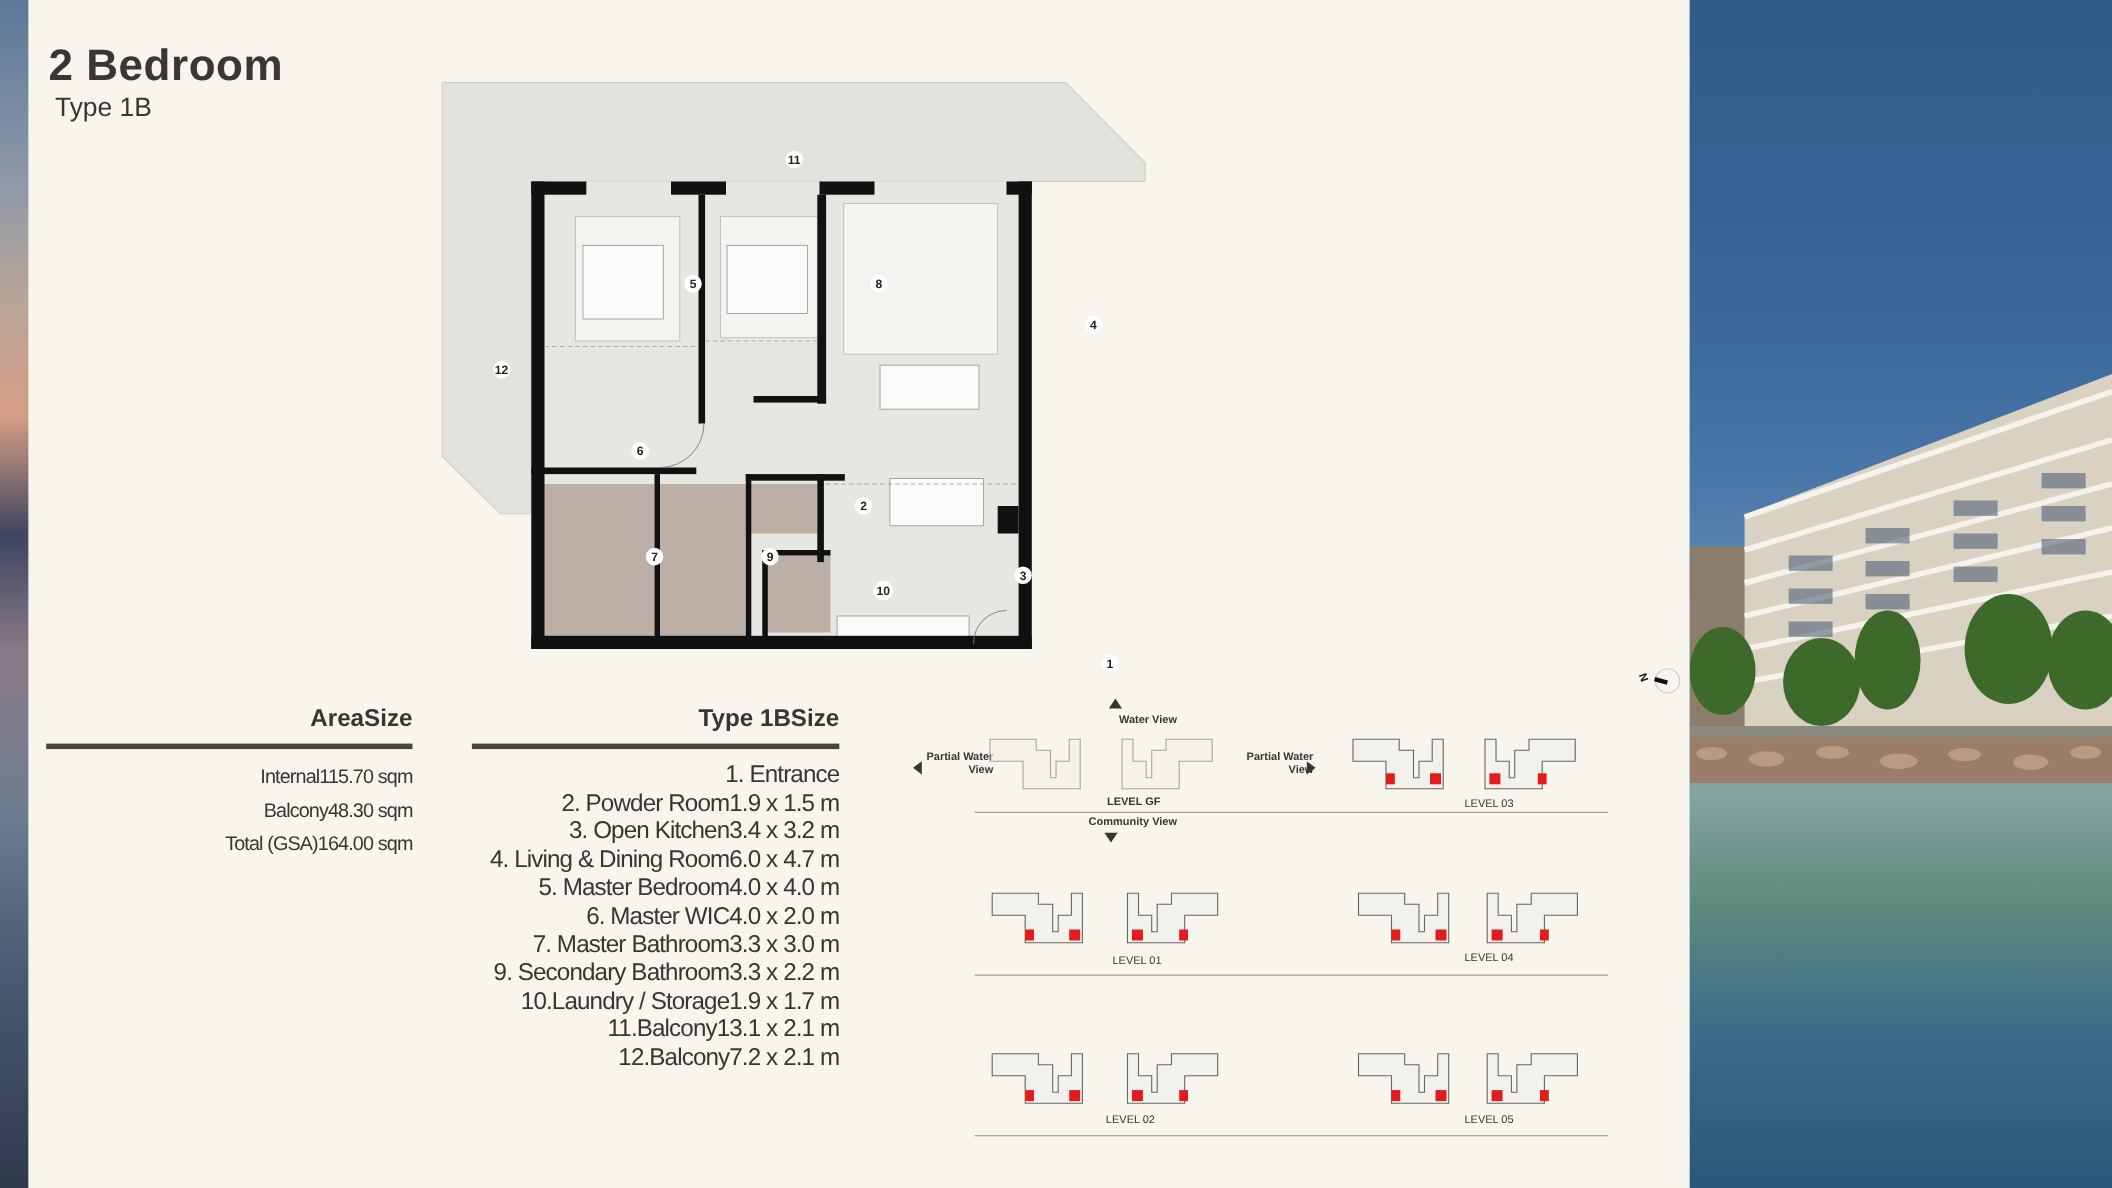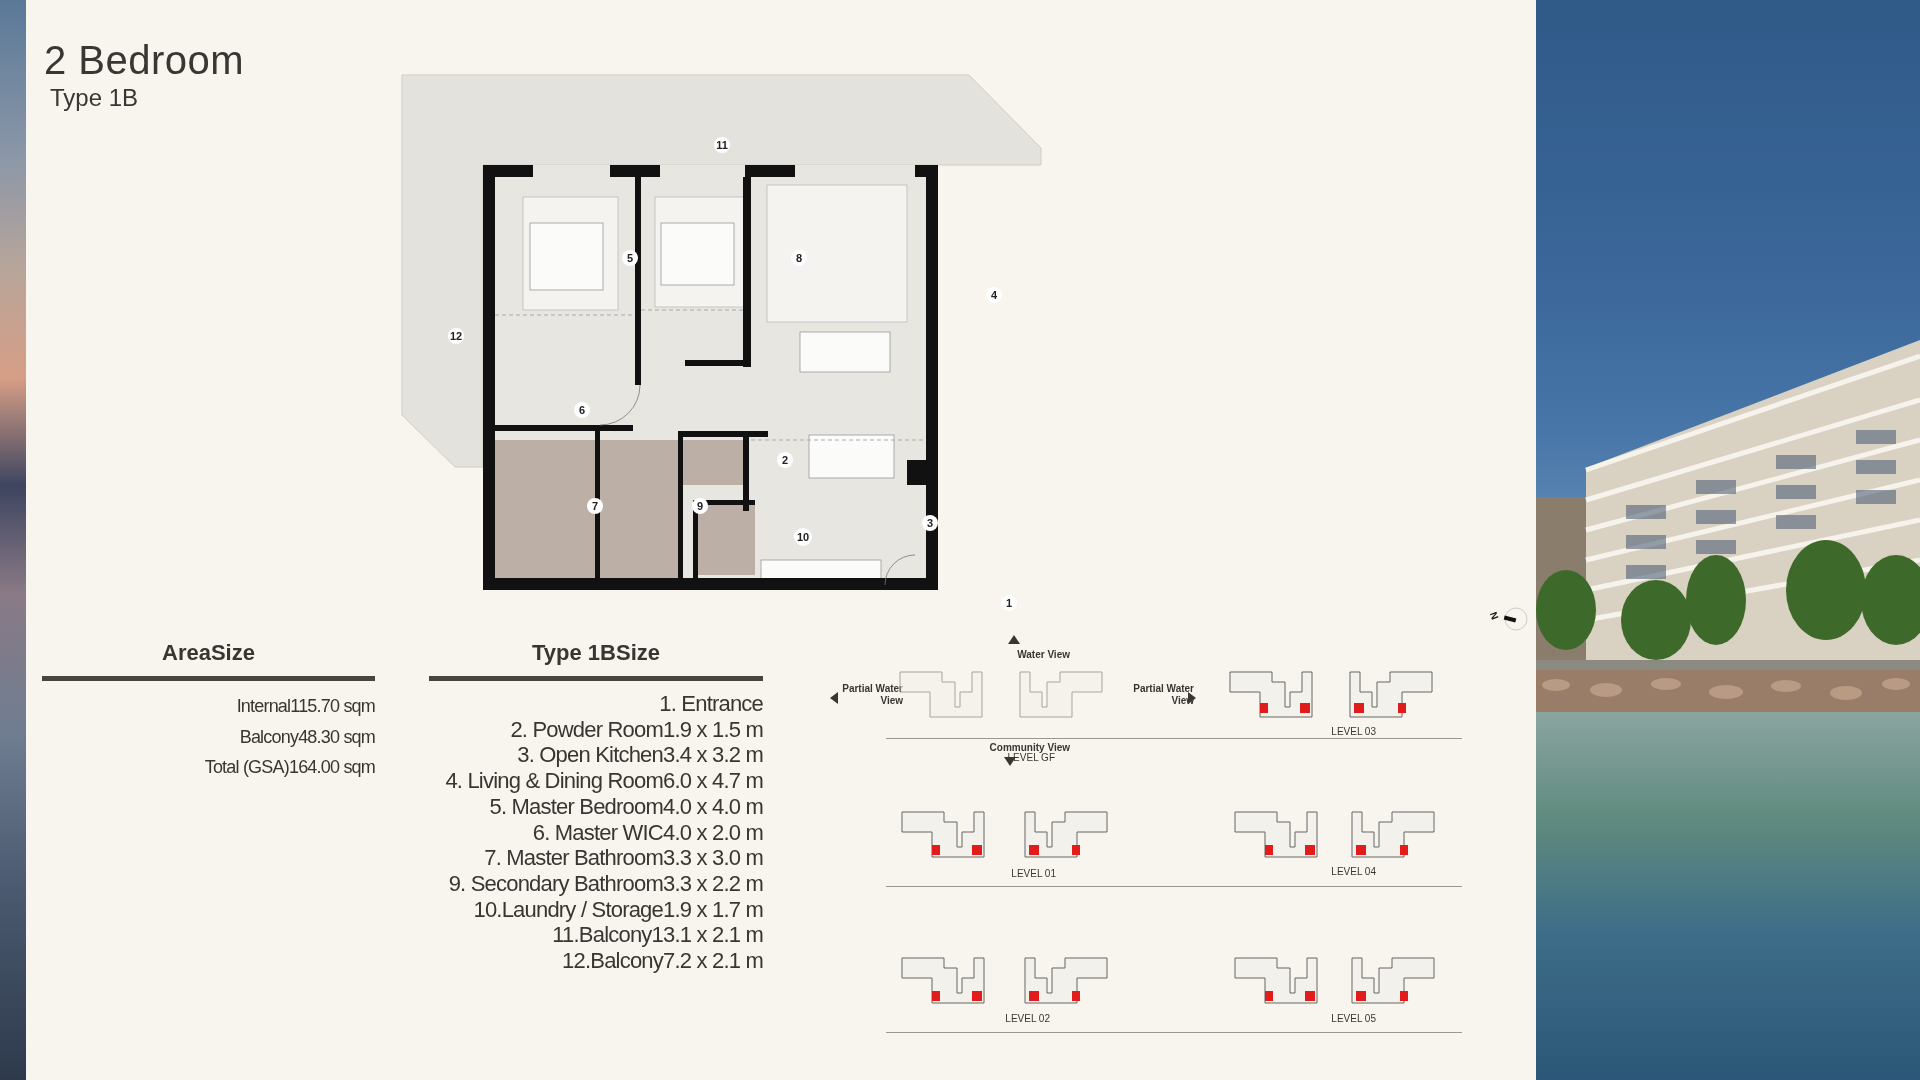--- a/index.html
+++ b/index.html
@@ -2,25 +2,25 @@
 <html><head>
 <meta charset="utf-8">
 <style>
   html,body{margin:0;padding:0;}
   body{width:1920px;height:1080px;position:relative;overflow:hidden;background:#f8f4ee;font-family:"Liberation Sans",sans-serif;color:#3a3532;}
   .left-strip{position:absolute;left:0;top:0;width:26px;height:1080px;
     background:linear-gradient(180deg,#5a7898 0%,#8d98a8 15%,#b8a59a 25%,#d69e86 35%,#3e4560 45%,#8a7a86 55%,#6e7d90 68%,#4b5a70 82%,#2e3a4c 100%);}
   .panel{position:absolute;left:26px;top:0;width:1510px;height:1080px;background:#f8f4ee;}
   .photo{position:absolute;left:1536px;top:0;width:384px;height:1080px;overflow:hidden;
     background:linear-gradient(180deg,#2f5a88 0%,#3a6699 25%,#4876a8 40%,#5b86b3 48%,#6d95bd 52%);}
-  .title{position:absolute;left:44px;top:38px;font-size:40px;font-weight:400;letter-spacing:0.5px;color:#3b3533;}
+  .title{position:absolute;left:44px;top:38px;font-size:40px;font-weight:700;letter-spacing:0.5px;color:#3b3533;}
   .subtitle{position:absolute;left:50px;top:84px;font-size:24px;color:#3b3533;}
   
   .tbl{position:absolute;}
-  .tbl .head{display:flex;justify-content:center;font-weight:bold;font-size:22px;padding-bottom:10px;border-bottom:5px solid #4a4440;}
+  .tbl .head{display:flex;justify-content:flex-end;font-weight:bold;font-size:22px;padding-bottom:10px;border-bottom:5px solid #4a4440;}
   .tbl .row{display:flex;justify-content:flex-end;font-size:18px;letter-spacing:-0.8px;line-height:30.5px;}
   .tbl .rows{padding-top:10px;}
   .area{left:42px;top:640px;width:333px;}
   .rooms{left:429px;top:640px;width:334px;}
   .rooms .row{line-height:25.7px;font-size:22px;}
   .rooms .num{display:inline-block;min-width:22px;}
   
   .plan{position:absolute;left:395px;top:70px;width:680px;height:550px;}
   
   .kp-text{position:absolute;font-size:10px;font-weight:bold;color:#3a3532;text-align:right;line-height:12px;}
@@ -275,21 +275,21 @@
   <g>
       <use href="#wingL" x="355" y="298"></use>
       <use href="#wingR" x="472" y="298"></use>
     <rect x="385" y="331" width="8" height="10" fill="#e21b1b"></rect>
       <rect x="425" y="331" width="10" height="10" fill="#e21b1b"></rect>
     <rect x="476" y="331" width="10" height="10" fill="#e21b1b"></rect>
       <rect x="520" y="331" width="8" height="10" fill="#e21b1b"></rect>
     </g>
 </svg>
 
-<div class="kp-text" style="left:975px;top:724px;width:80px;font-weight:normal;margin-top:28px;">LEVEL GF</div>
+<div class="kp-text" style="left:975px;top:724px;width:80px;font-weight:bold;">LEVEL GF</div>
 <div class="kp-text" style="left:1296px;top:726px;width:80px;font-weight:normal;">LEVEL 03</div>
 <div class="kp-line" style="left:886px;top:738px;width:576px;"></div>
 <div class="kp-text" style="left:976px;top:868px;width:80px;font-weight:normal;">LEVEL 01</div>
 <div class="kp-text" style="left:1296px;top:866px;width:80px;font-weight:normal;">LEVEL 04</div>
 <div class="kp-line" style="left:886px;top:886px;width:576px;"></div>
 <div class="kp-text" style="left:970px;top:1013px;width:80px;font-weight:normal;">LEVEL 02</div>
 <div class="kp-text" style="left:1296px;top:1013px;width:80px;font-weight:normal;">LEVEL 05</div>
 <div class="kp-line" style="left:886px;top:1032px;width:576px;"></div>
 
 <svg class="compass" viewBox="0 0 38 26" xmlns="http://www.w3.org/2000/svg">

